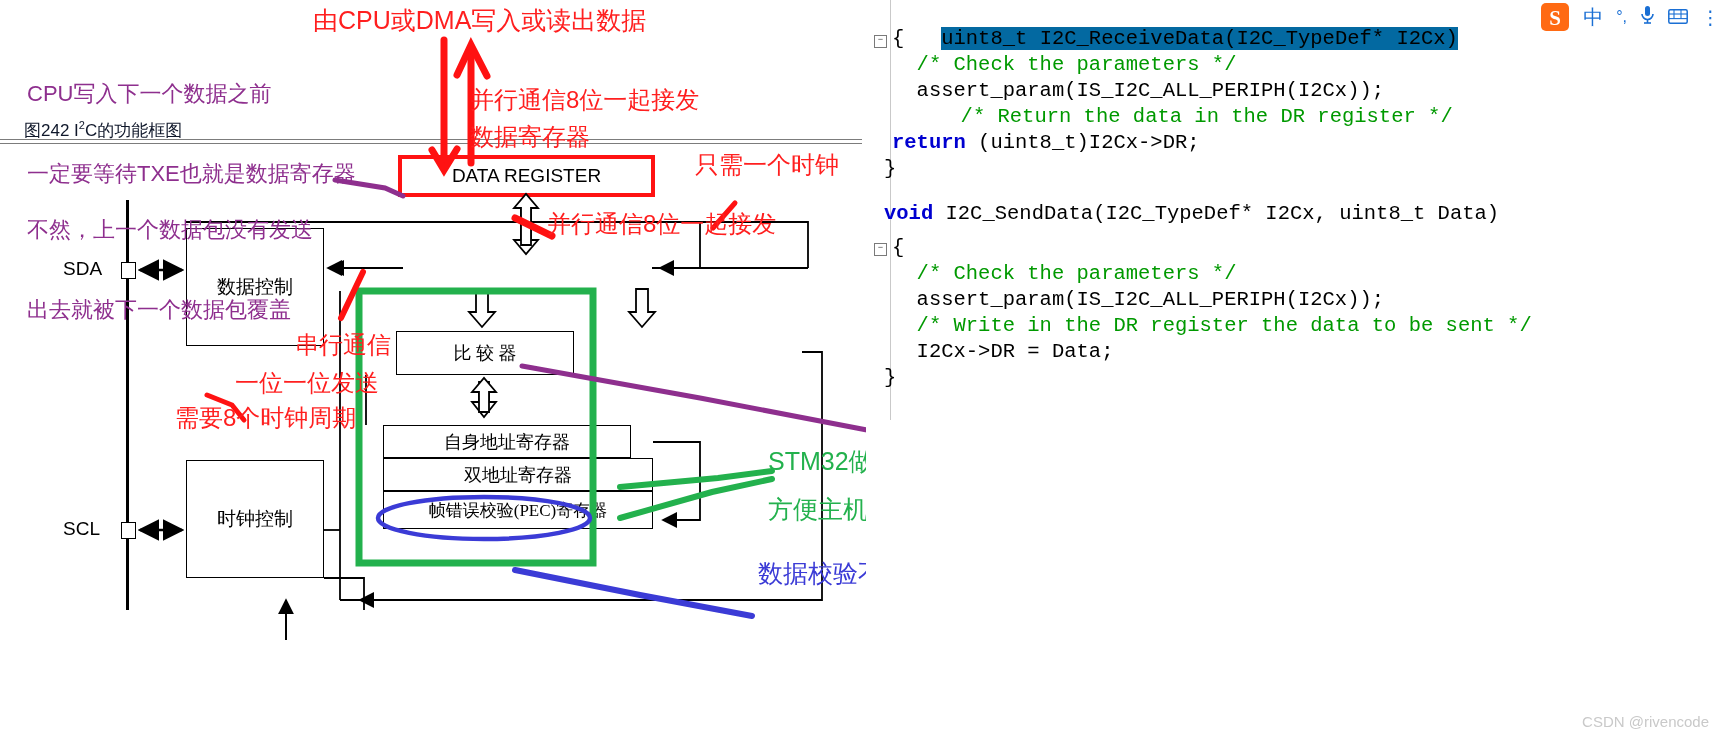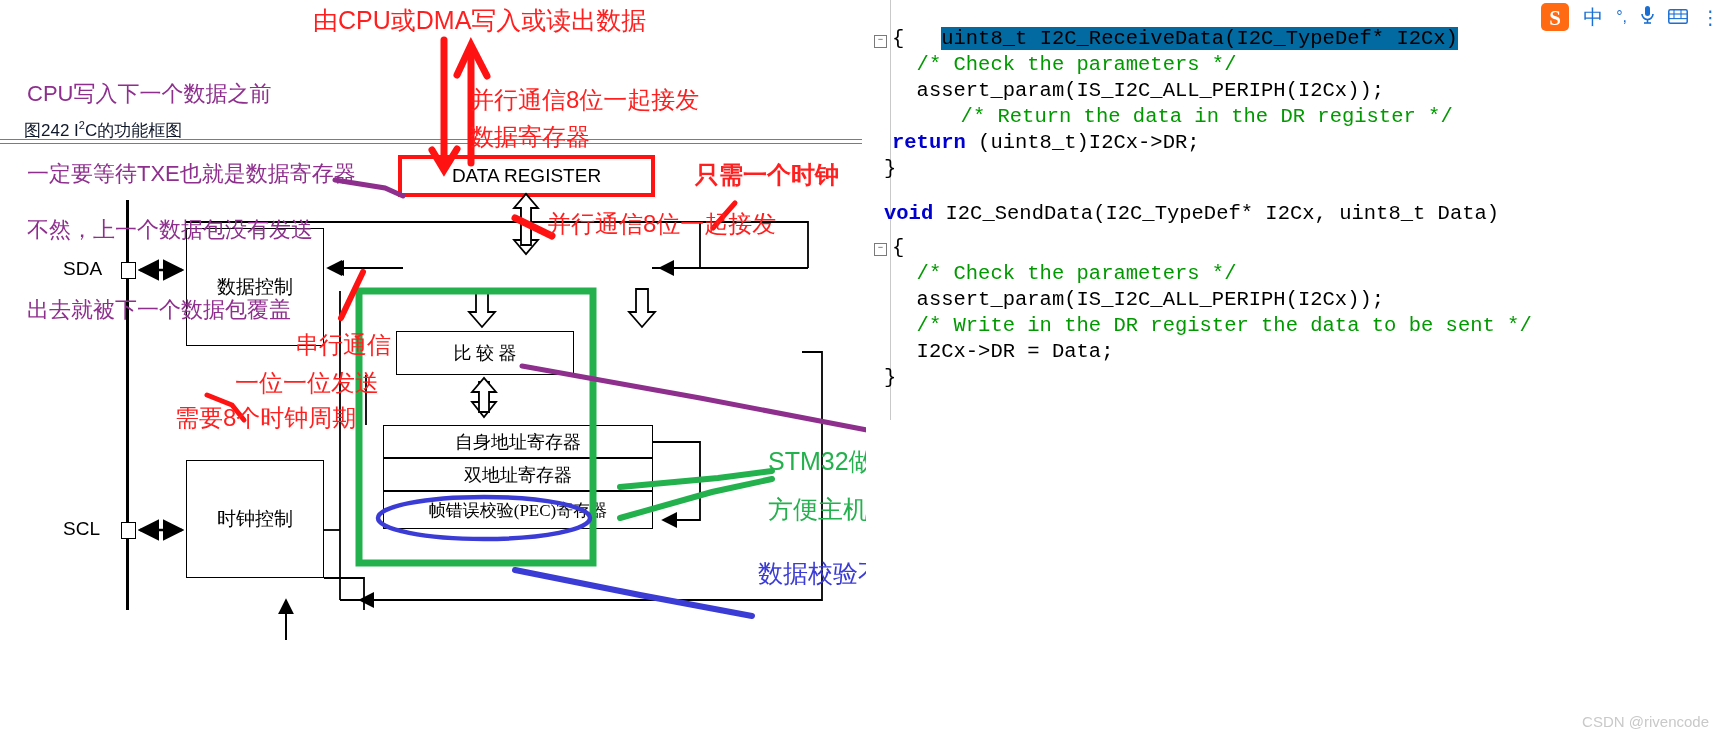--- a/index.html
+++ b/index.html
@@ -101,21 +101,21 @@
     <span>DATA REGISTER</span>
   </div>
   <div class="redbox" style="left:398px;top:155px;width:257px;height:42px;"></div>
 
 
   <div class="dbox" style="left:396px;top:331px;width:178px;height:44px;font-size:18px;">
     <span>比 较 器</span>
   </div>
 
 
-  <div class="dbox" style="left:383px;top:425px;width:270px;height:33px;font-size:18px;">
+  <div class="dbox" style="left:383px;top:425px;width:248px;height:33px;font-size:18px;">
     <span>自身地址寄存器</span>
   </div>
   <div class="dbox" style="left:383px;top:458px;width:270px;height:33px;font-size:18px;">
     <span>双地址寄存器</span>
   </div>
   <div class="dbox" style="left:383px;top:491px;width:270px;height:38px;font-size:17px;">
     <span>帧错误校验(PEC)寄存器</span>
   </div>
 
 </div>
@@ -221,21 +221,21 @@
   <div>不然，上一个数据包没有发送</div>
   <div>出去就被下一个数据包覆盖</div>
 </div>
 
 <div class="anno red" style="left:313px;top:5px;font-size:25px;"><span>由CPU或DMA写入或读出数据</span></div>
 
 <div class="anno red" style="left:470px;top:85px;font-size:24px;"><span>并行通信8位一起接发</span></div>
 
 <div class="anno red" style="left:470px;top:122px;font-size:24px;"><span>数据寄存器</span></div>
 
-<div class="anno red" style="left:695px;top:160px;font-size:24px;font-weight:bold;"><span>只需一个时钟</span></div>
+<div class="anno red" style="left:695px;top:150px;font-size:24px;"><span>只需一个时钟</span></div>
 
 <div class="anno red" style="left:547px;top:209px;font-size:24px;"><span>并行通信8位一起接发</span></div>
 
 <div class="anno red" style="left:287px;top:330px;font-size:24px;margin-left:8px;"><span>串行通信</span></div>
 
 <div class="anno red" style="left:235px;top:368px;font-size:24px;"><span>一位一位发送</span></div>
 
 <div class="anno red" style="left:175px;top:403px;font-size:24px;"><span>需要8个时钟周期</span></div>
 
 <div class="anno red" style="left:906px;top:168px;font-size:24px;"><span>CPU向数据寄存器读出数据</span></div>

